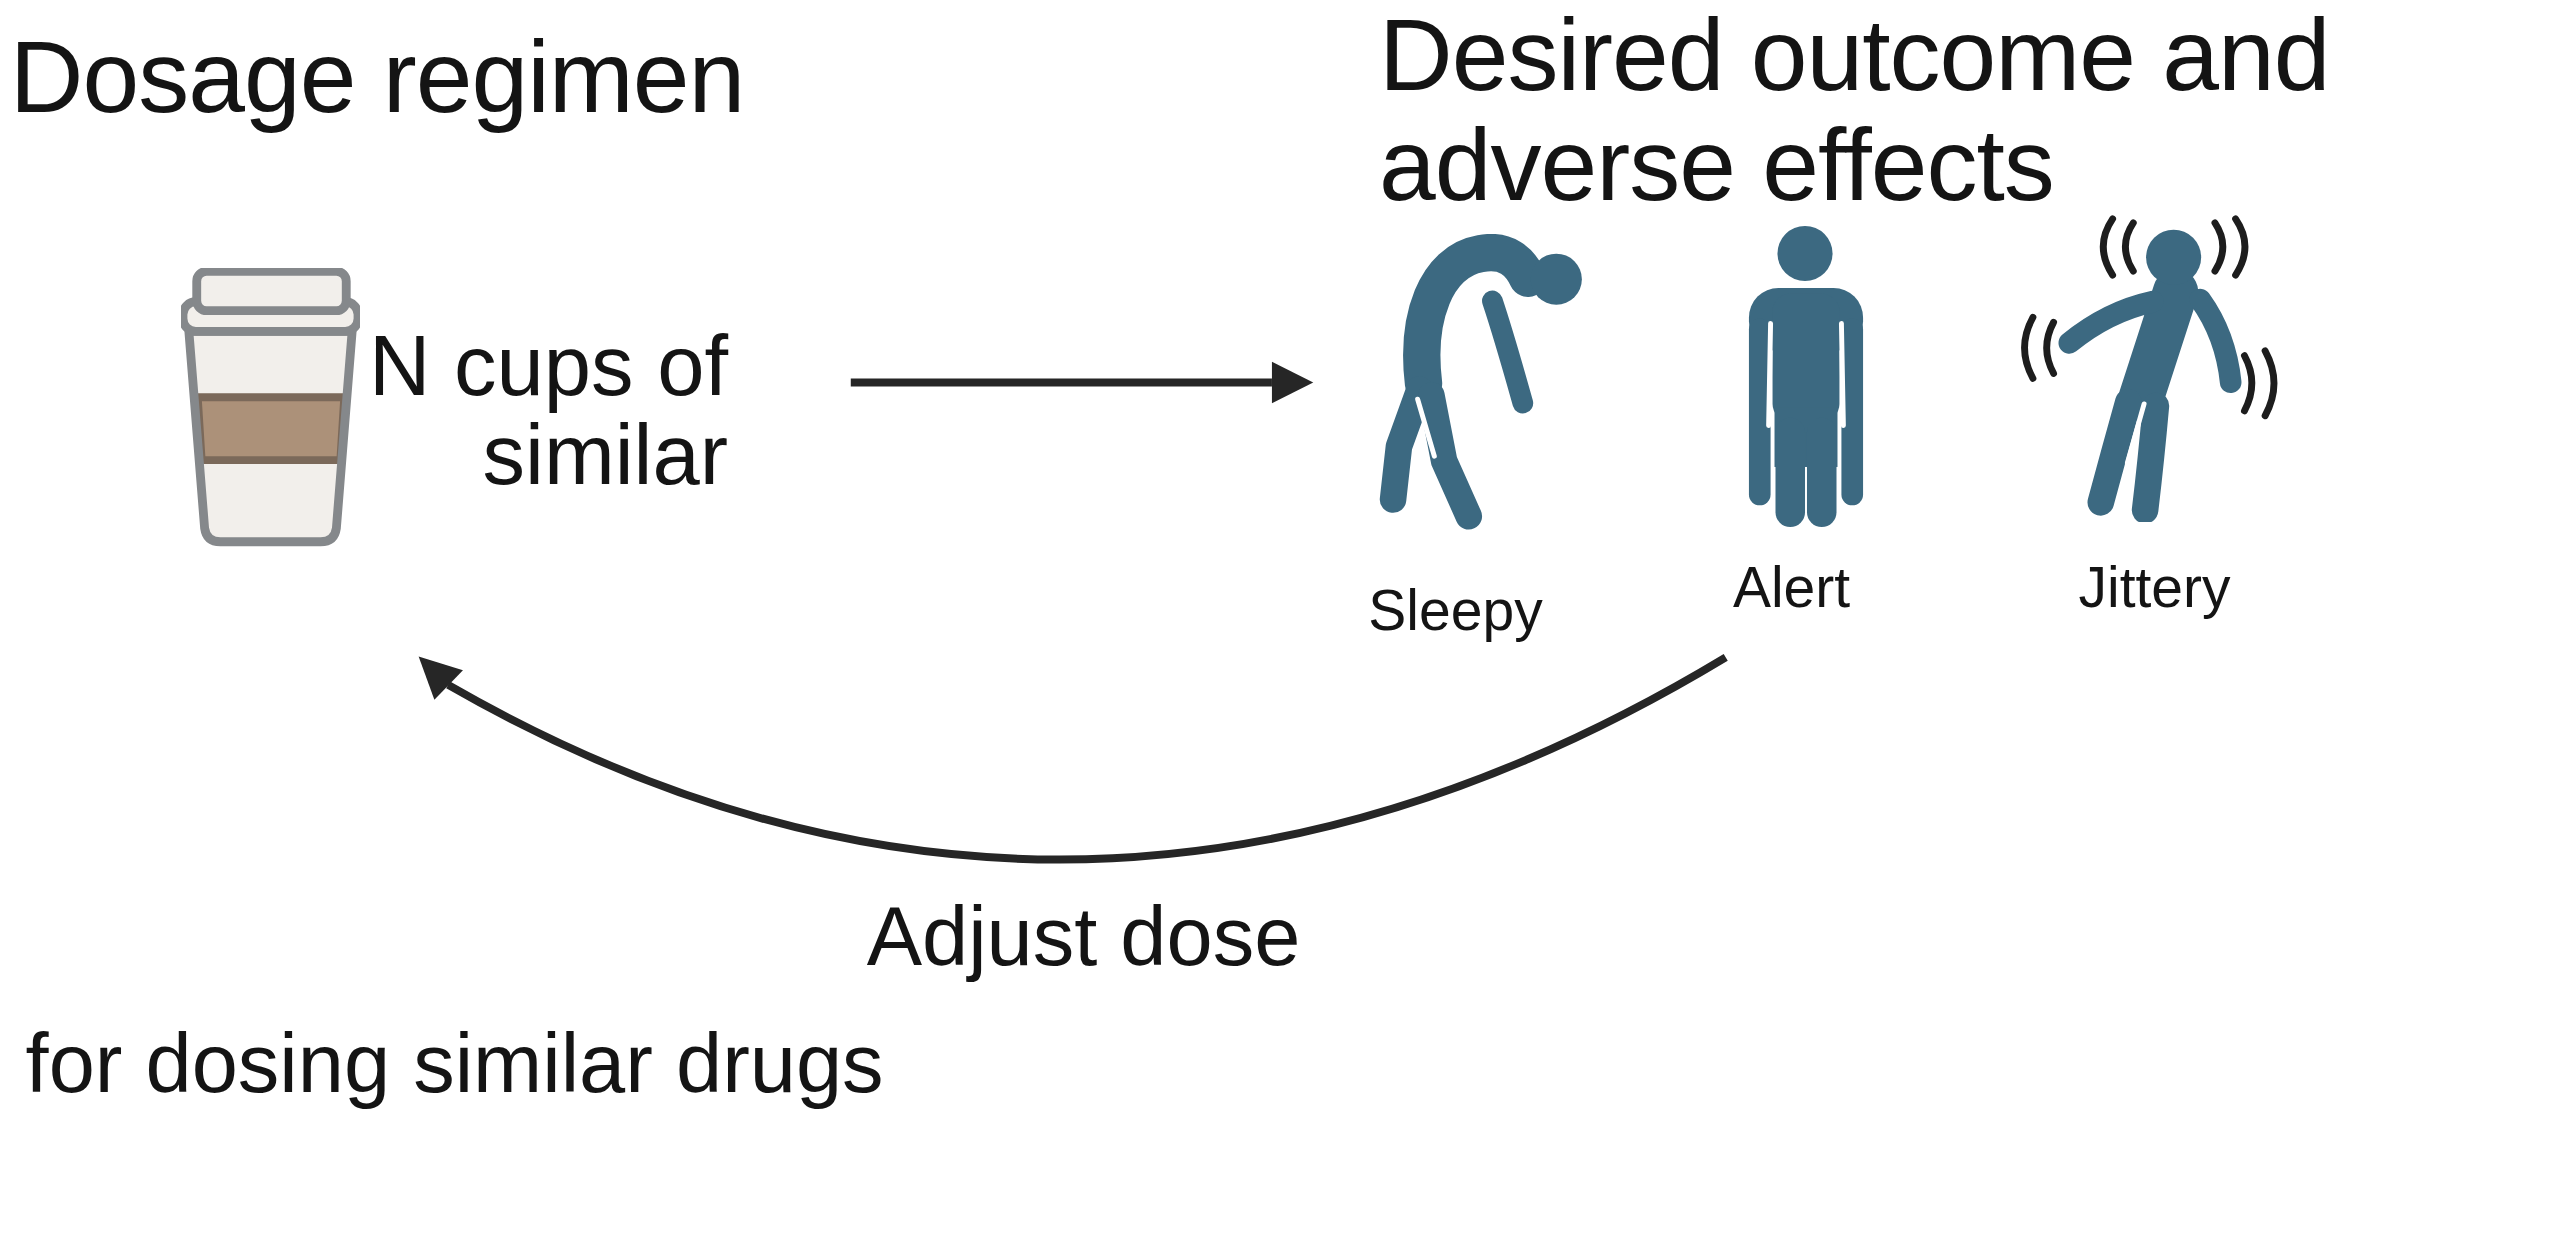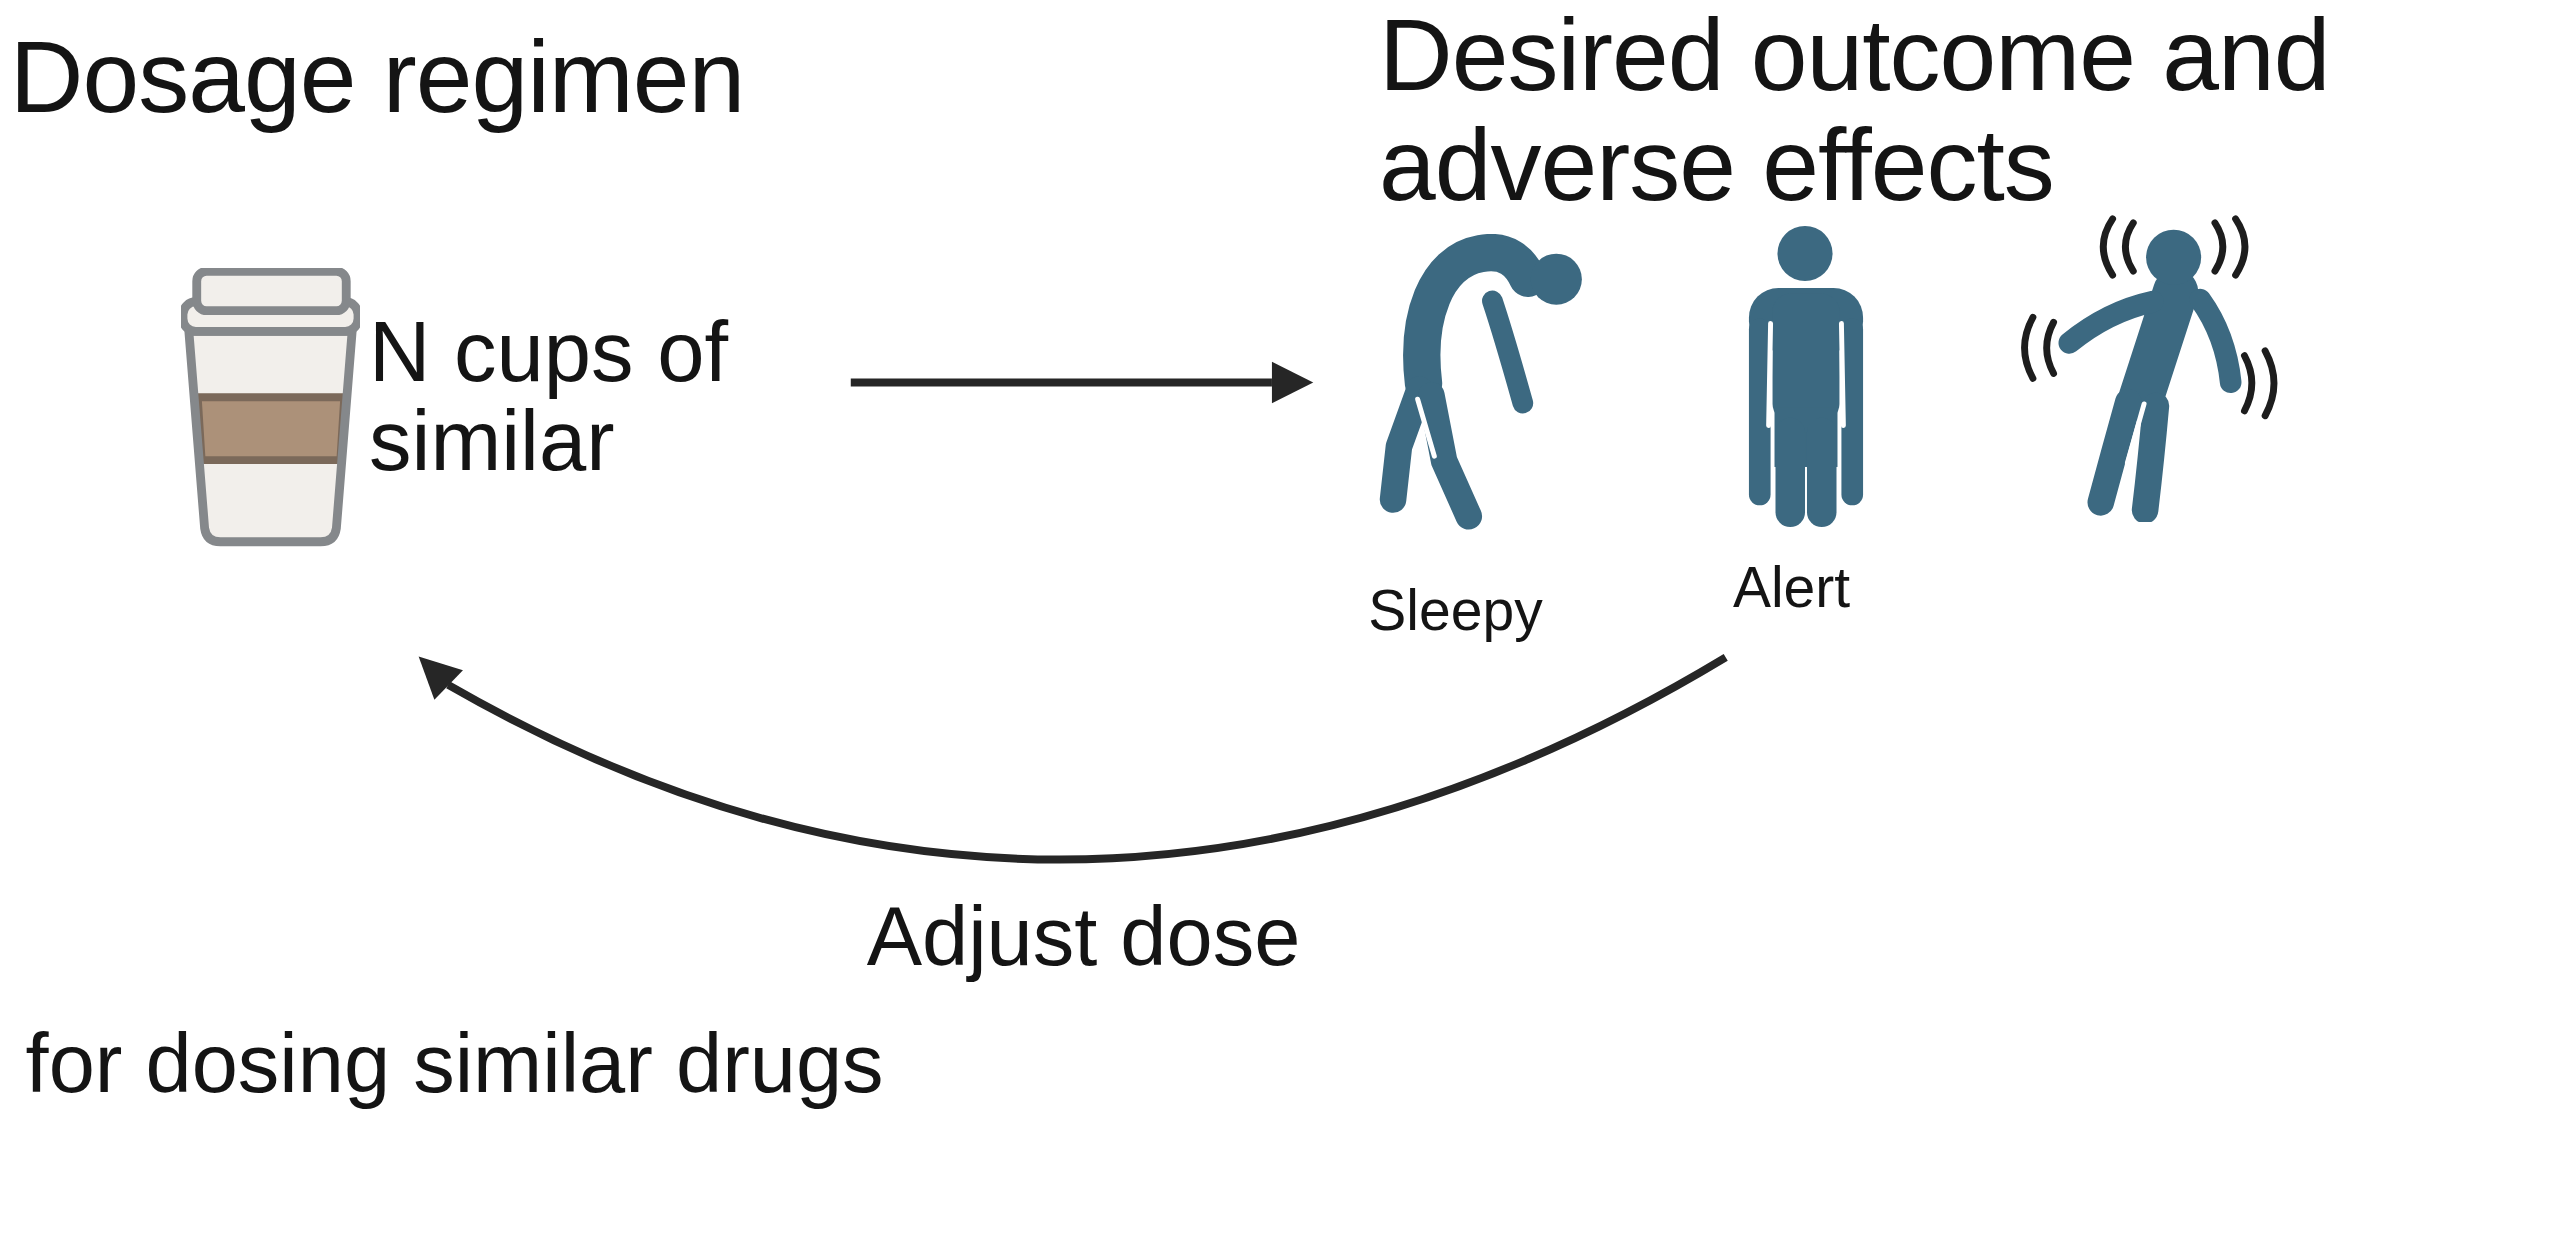--- a/index.html
+++ b/index.html
@@ -69,21 +69,21 @@
       <path d="M 17,131 L 166,131 L 162,195 L 21,195 Z" fill="#ac9179" stroke="#7b695a" stroke-width="8" stroke-linejoin="round"></path>
 
       <path d="M 8,64 L 174,64 L 158,264 Q 156,278 142,278 L 40,278 Q 26,278 24,264 Z" fill="none" stroke="#85888b" stroke-width="9" stroke-linejoin="round"></path>
 
       <rect x="2" y="34" width="178" height="30" rx="13" fill="#f2efeb" stroke="#85888b" stroke-width="9"></rect>
 
       <rect x="16" y="3" width="152" height="40" rx="10" fill="#f2efeb" stroke="#85888b" stroke-width="9"></rect>
     </svg>
   </div>
 
-  <div class="abs cup-label" style="left:369px;top:307px;">
+  <div class="abs cup-label" style="left:369px;top:321px;text-align:right;">
     <span class="line">N cups of</span>
     <span class="line">similar</span>
   </div>
 
   <div class="abs" style="left:837px;top:345px;">
     <svg width="492" height="79" viewBox="0 0 500 80">
       <line x1="14" y1="38" x2="442" y2="38" stroke="#262626" stroke-width="8"></line>
       <polygon points="442,17 442,59 484,38" fill="#262626"></polygon>
     </svg>
   </div>
@@ -141,20 +141,21 @@
         <path d="M 18,104 Q 1,135 18,166"></path>
         <path d="M 39,109 Q 25,135 39,161"></path>
         <path d="M 233,143 Q 248,171 233,199"></path>
         <path d="M 254,138 Q 272,171 254,204"></path>
       </g>
     </svg>
   </div>
 
   <div class="abs fig-label" style="left:1298px;top:580px;">Sleepy</div>
   <div class="abs fig-label" style="left:1634px;top:557px;">Alert</div>
+  <div class="abs fig-label" style="left:1997px;top:557px;">Jittery</div>
 
   <div class="abs" style="left:394px;top:609px;">
     <svg width="1379" height="473" viewBox="0 0 1400 480">
       <path d="M 1352,49 Q 695,445 55,77" fill="none" stroke="#262626" stroke-width="8"></path>
       <polygon points="25,48 70,62 41,92" fill="#262626"></polygon>
     </svg>
   </div>
 
   <div class="abs adjust-label" style="left:778px;top:892px;">Adjust dose</div>
 

